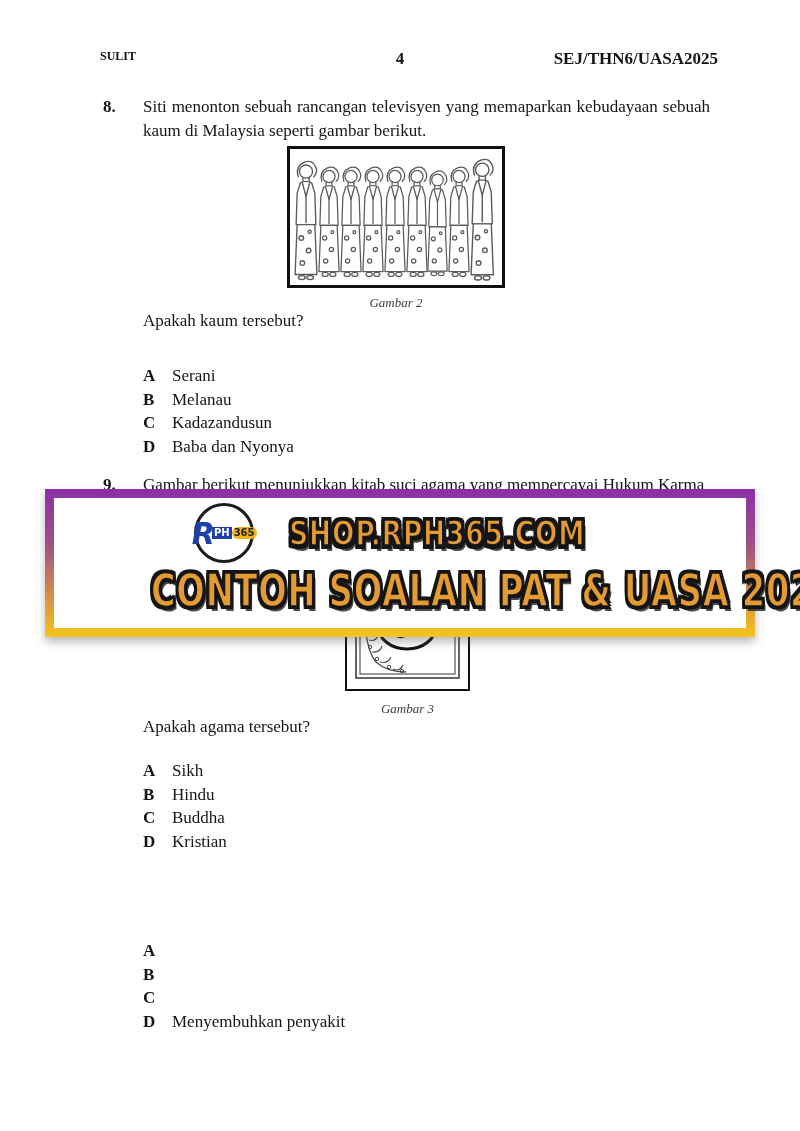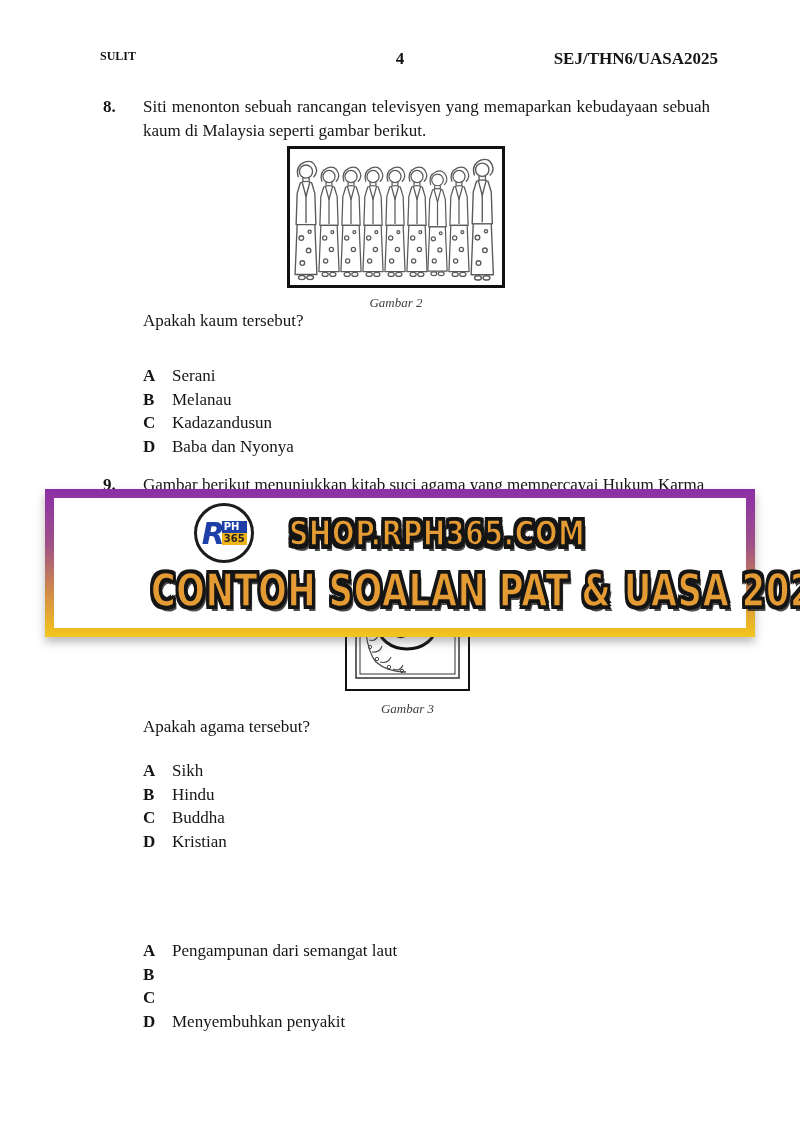--- a/index.html
+++ b/index.html
@@ -55,23 +55,23 @@
     letter-spacing:1px;
   }
   .shop-text { font-size:30px; display:inline-block; transform:scale(.88,1.12); }
   .big-text  { font-size:43px; display:inline-block; transform:scale(.78,1.05); transform-origin:center top; }
   .logo {
     width:60px; height:60px; border-radius:50%; background:#fff; border:3px solid #1c1c1c;
     display:flex; align-items:center; justify-content:center; flex:0 0 60px;
     font-family:"DejaVu Sans", sans-serif;
   }
   .logo-r { font-size:30px; font-weight:bold; font-style:italic; color:#1d3fa8; margin-right:-3px; }
-  .logo-col { display:flex; flex-direction:column; }
+  .logo-col { display:flex; flex-direction:row; }
   .logo-ph  { font-size:10px; font-weight:bold; color:#fff; background:#1d3fa8; padding:0 2px; line-height:12px; }
-  .logo-365 { font-size:10px; font-weight:bold; color:#222; background:#f0b31c; padding:0 2px; line-height:12px; }
+  .logo-365 { font-size:10px; font-weight:bold; color:#222; background:#f0b31c; padding:0 2px; line-height:12px;border-radius:6px; }
 </style>
 </head>
 <body>
 
 <div class="page">
 
   <span class="hdr-left">SULIT</span>
   <span class="hdr-page">4</span>
   <span class="hdr-right">SEJ/THN6/UASA2025</span>
 
@@ -192,21 +192,20 @@
     </div>
     <div class="opt">
       <span class="letter">D</span>
       <span>Kristian</span>
     </div>
   </div>
 
   <div class="optlist opts10">
     <div class="opt">
       <span class="letter">A</span>
-      <span>Pengampunan dari semangat laut</span>
     </div>
     <div class="opt">
       <span class="letter">B</span>
     </div>
     <div class="opt">
       <span class="letter">C</span>
     </div>
     <div class="opt">
       <span class="letter">D</span>
       <span>Menyembuhkan penyakit</span>

